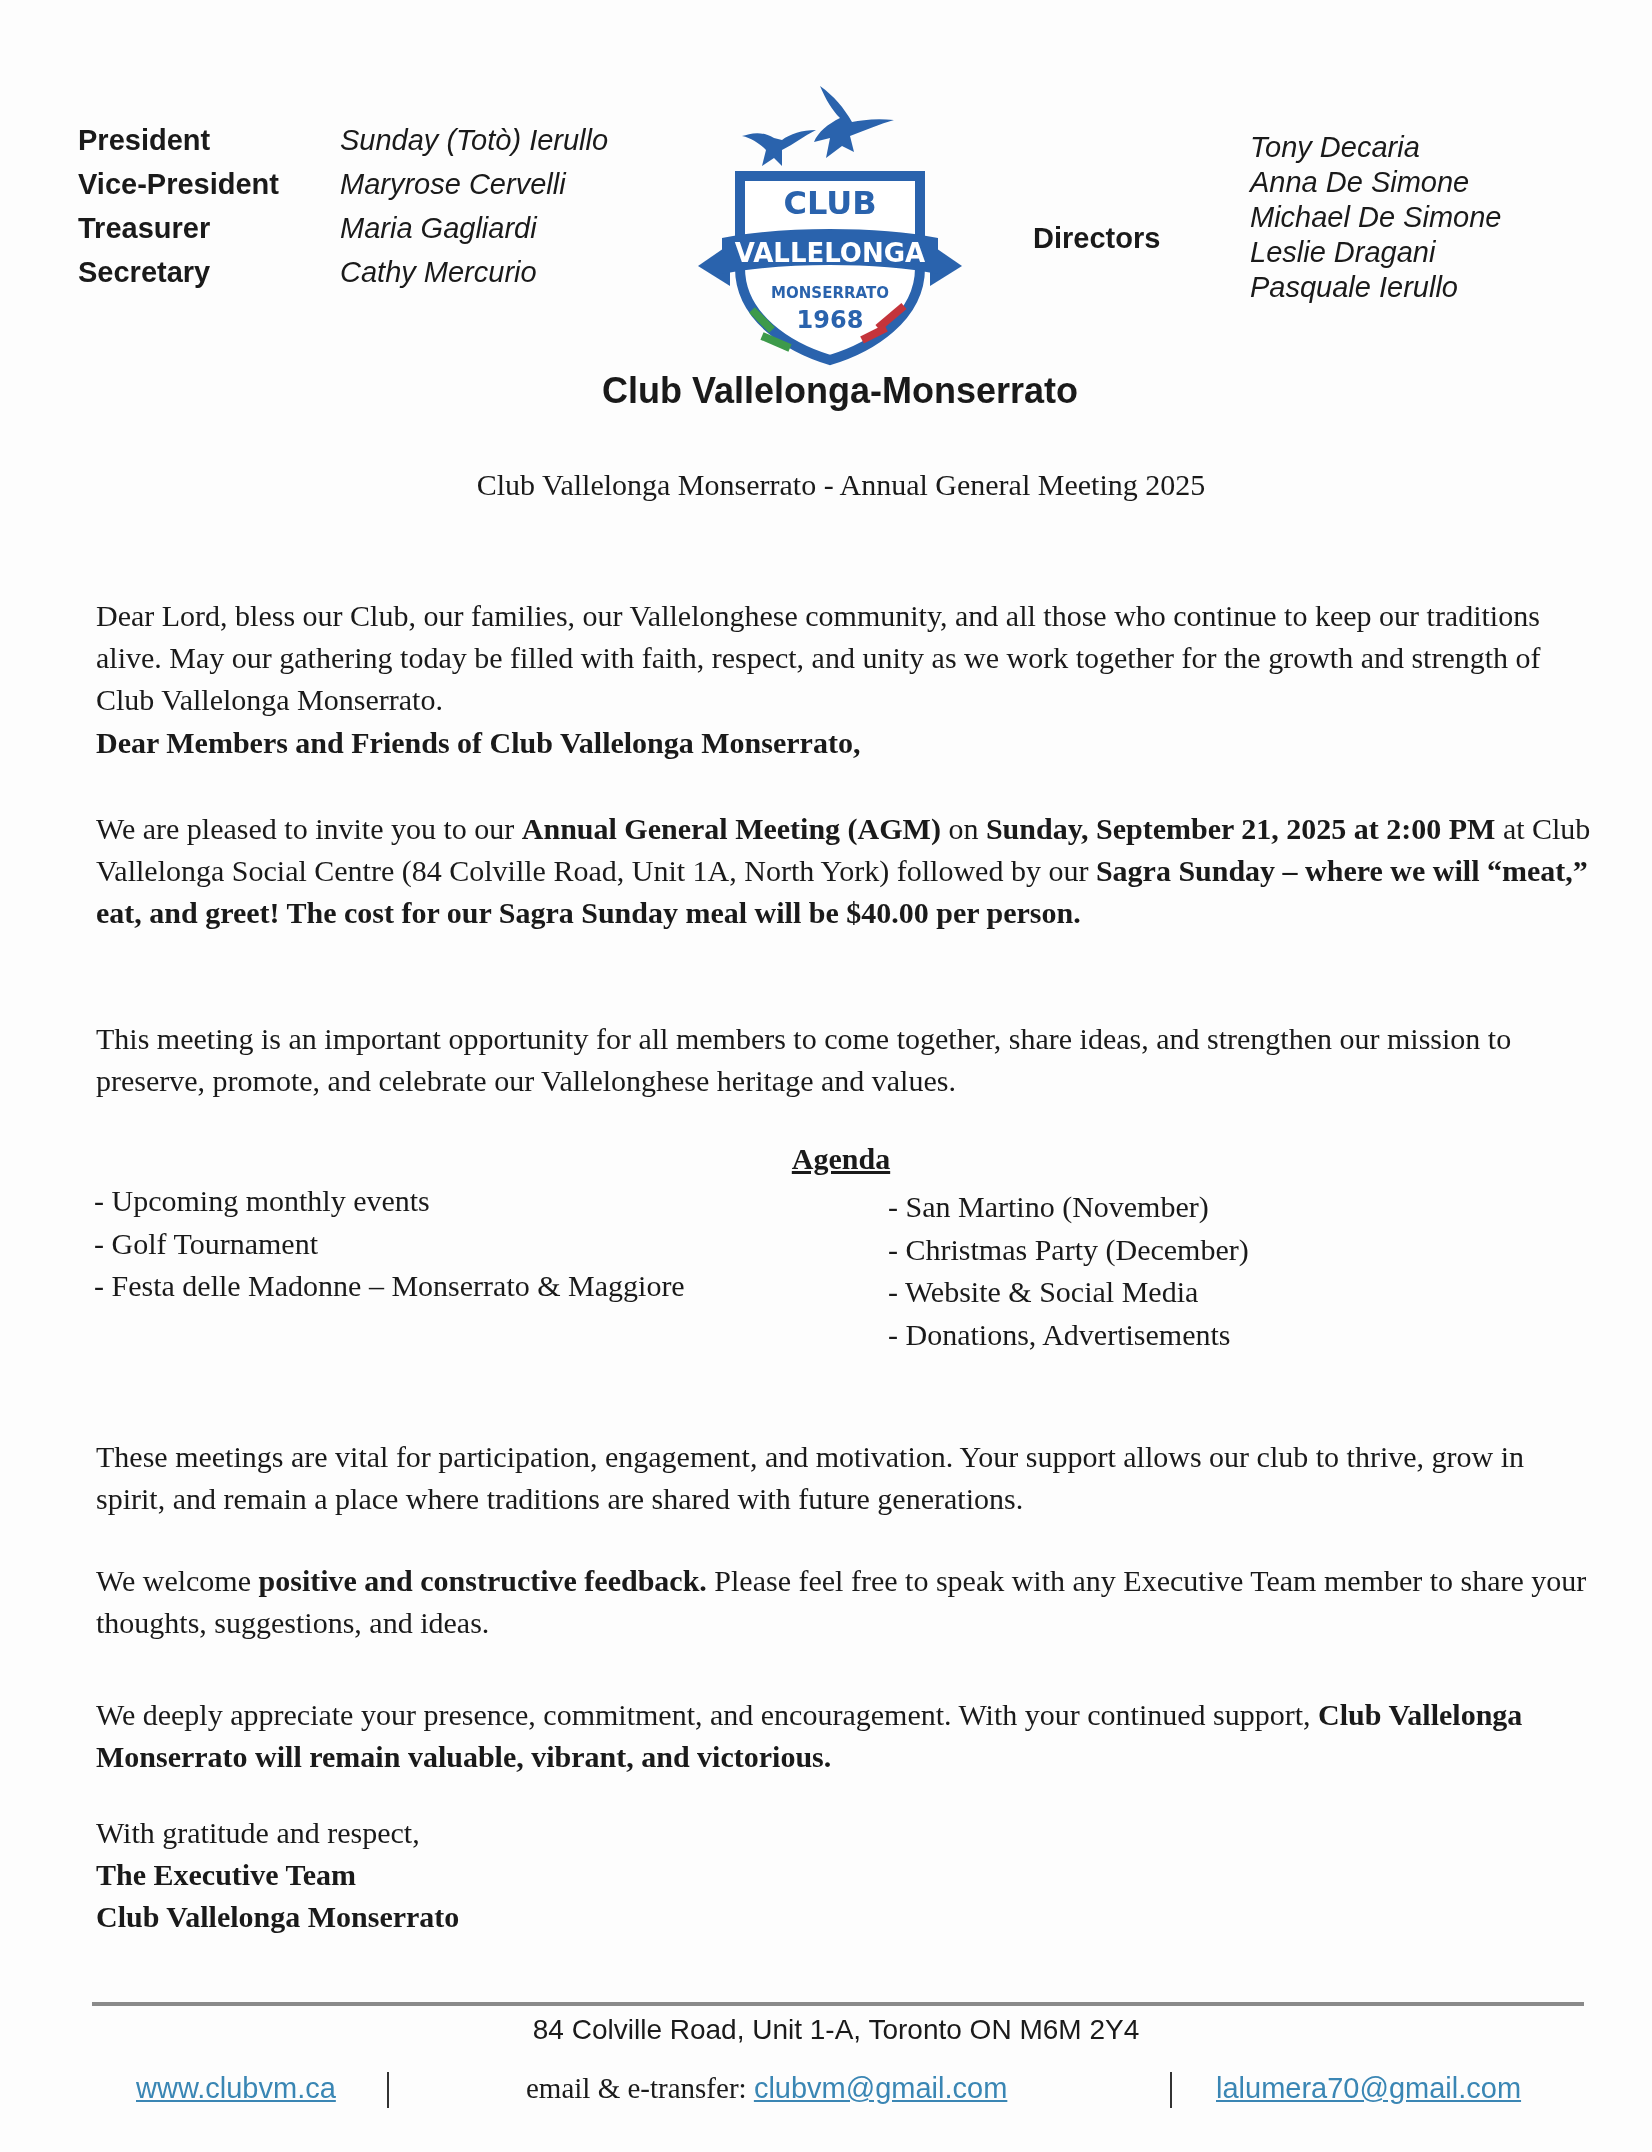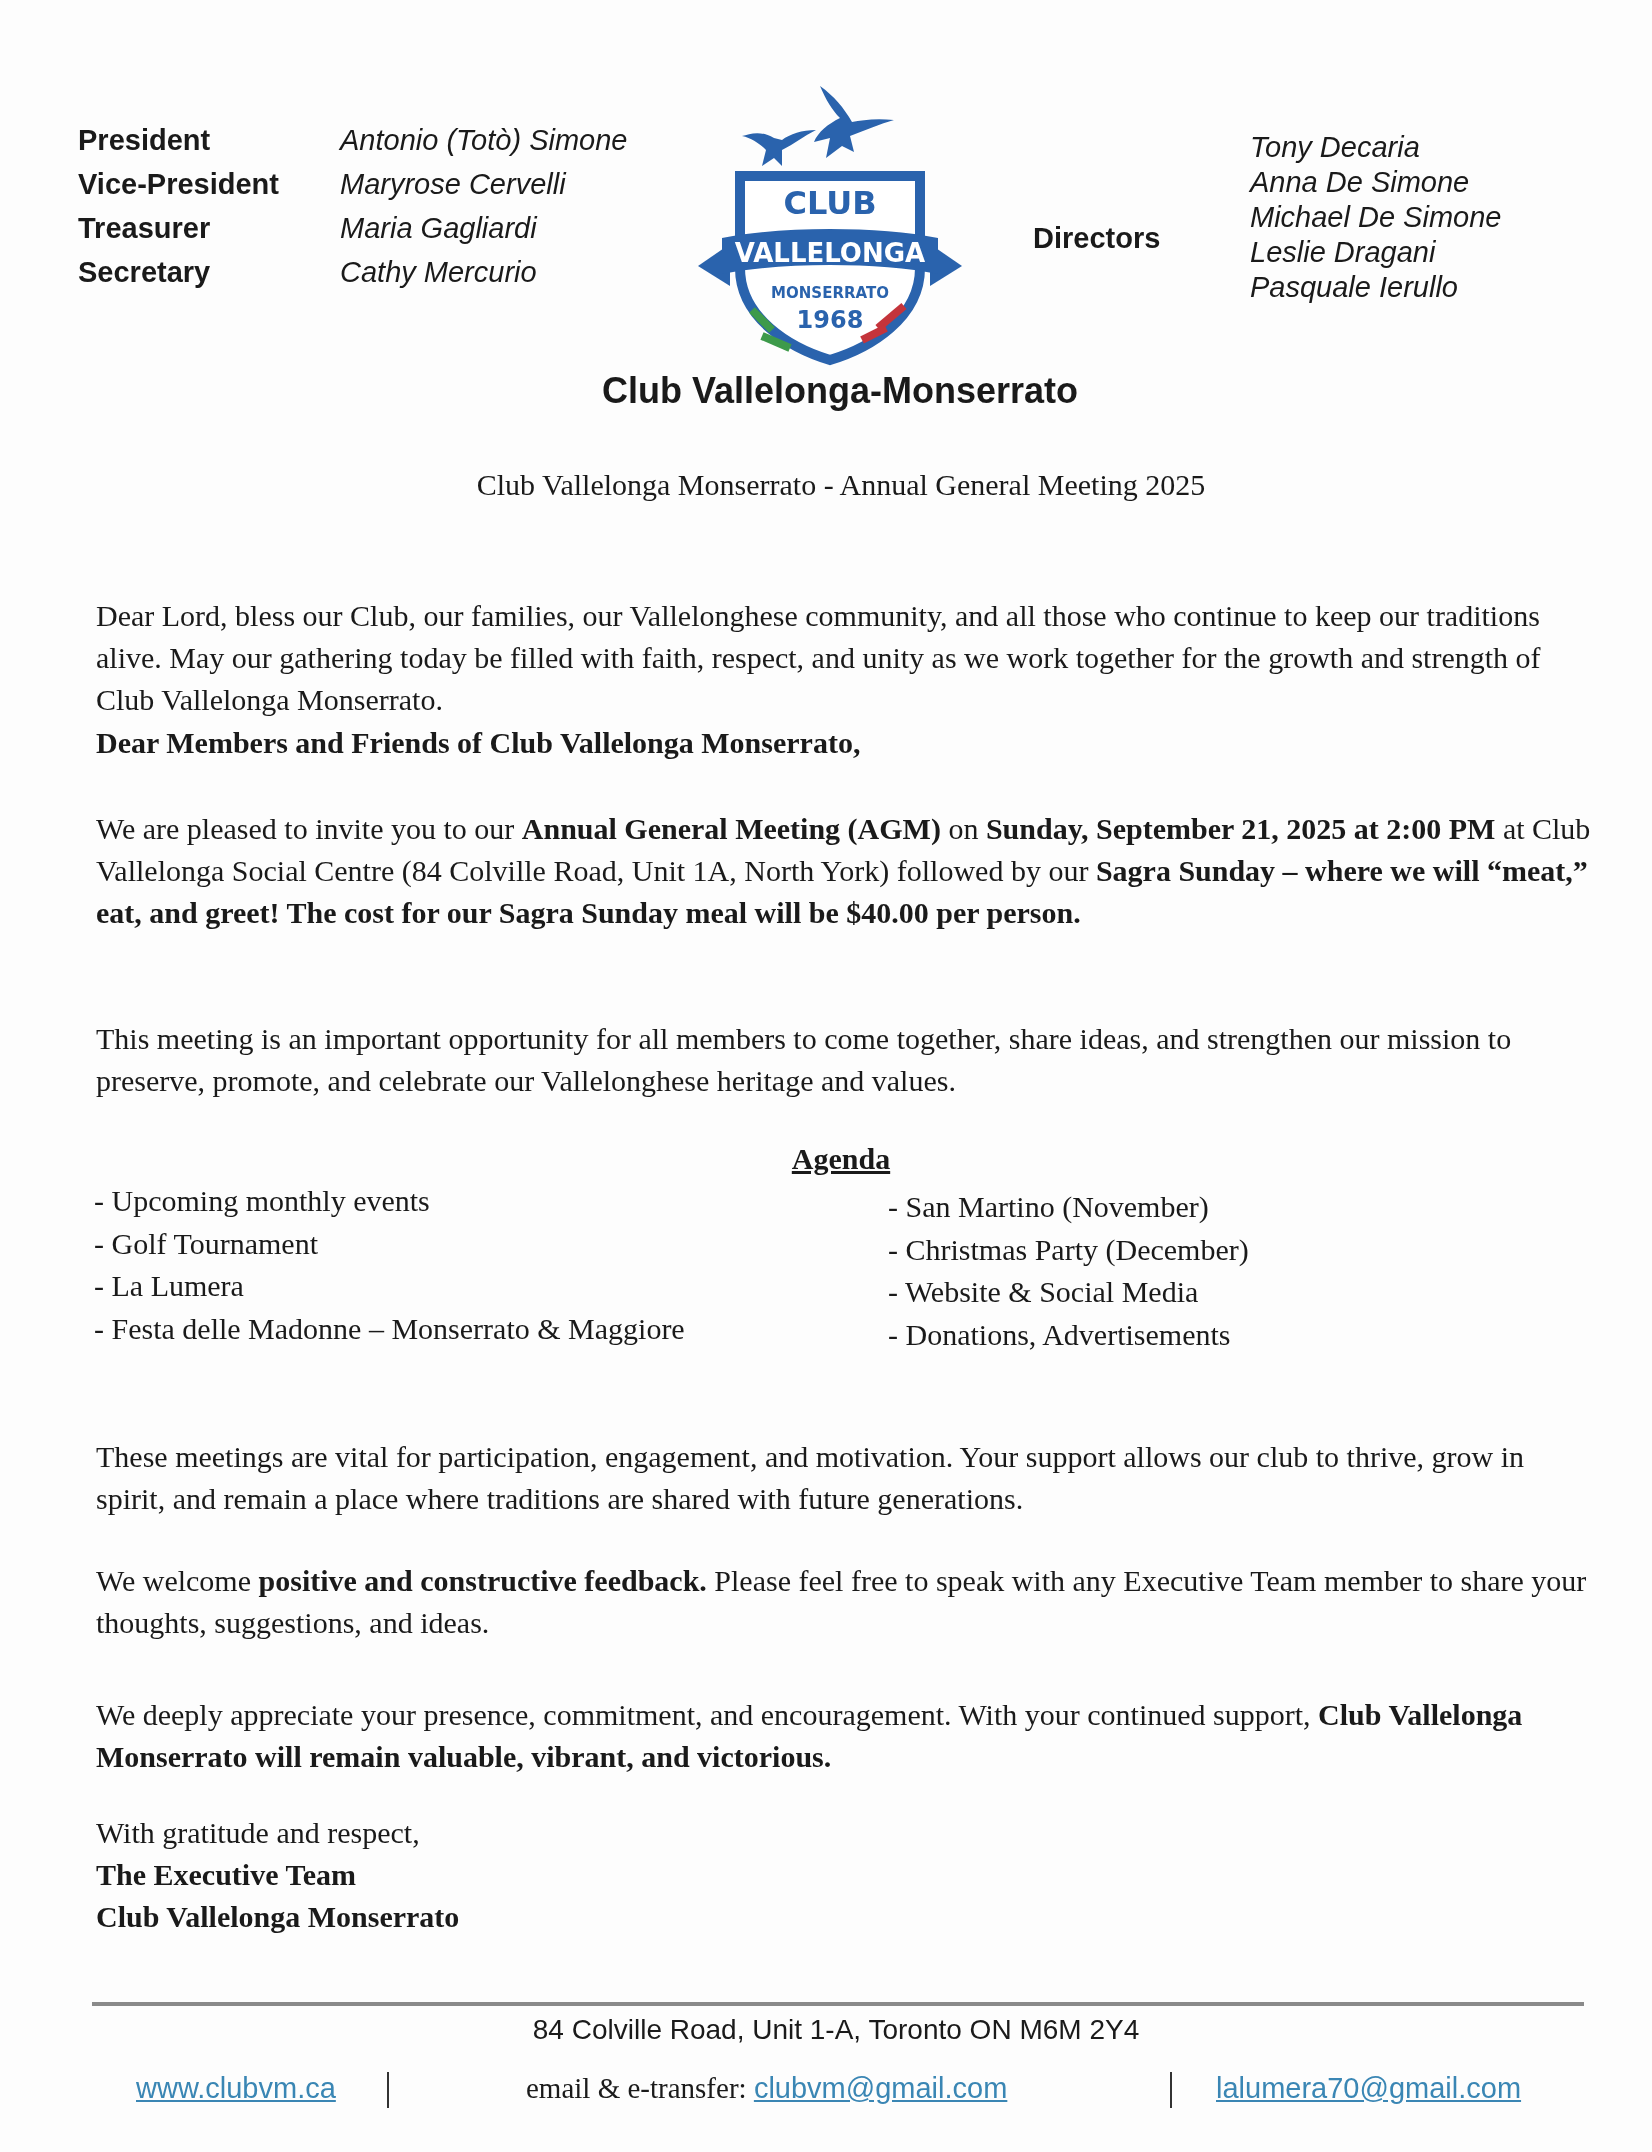--- a/index.html
+++ b/index.html
@@ -30,21 +30,21 @@
   .footer-links { top: 2072px; left: 0; width: 1652px; height: 40px; }
   .link { color: #3a86b4; text-decoration: underline; font-family: "Liberation Sans", sans-serif; font-size: 29px; }
   .sep { width: 2px; height: 36px; background: #333; }
 </style>
 </head>
 <body>
 
 <div class="abs officers">
   <div class="off-row">
     <span class="off-title">President</span>
-    <span class="off-name">Antonio (Totò) Simone</span>
+    <span class="off-name">Sunday (Totò) Ierullo</span>
   </div>
   <div class="off-row">
     <span class="off-title">Vice-President</span>
     <span class="off-name">Maryrose Cervelli</span>
   </div>
   <div class="off-row">
     <span class="off-title">Treasurer</span>
     <span class="off-name">Maria Gagliardi</span>
   </div>
   <div class="off-row">
@@ -94,21 +94,20 @@
 <div class="abs para" style="top:808px;">
   <span>We are pleased to invite you to our </span><b>Annual General Meeting (AGM)</b><span> on </span><b>Sunday, September 21, 2025 at 2:00 PM</b><span> at Club Vallelonga Social Centre (84 Colville Road, Unit 1A, North York) followed by our </span><b>Sagra Sunday – where we will “meat,” eat, and greet! The cost for our Sagra Sunday meal will be $40.00 per person.</b>
 </div>
 
 <div class="abs para" style="top:1018px;">This meeting is an important opportunity for all members to come together, share ideas, and strengthen our mission to preserve, promote, and celebrate our Vallelonghese heritage and values.</div>
 
 <div class="abs agenda-title">Agenda</div>
 <div class="abs agenda-col agenda-left">
   <div>- Upcoming monthly events</div>
   <div>- Golf Tournament</div>
-  <div>- La Lumera</div>
   <div>- Festa delle Madonne – Monserrato &amp; Maggiore</div>
 </div>
 <div class="abs agenda-col agenda-right">
   <div>- San Martino (November)</div>
   <div>- Christmas Party (December)</div>
   <div>- Website &amp; Social Media</div>
   <div>- Donations, Advertisements</div>
 </div>
 
 <div class="abs para" style="top:1436px;">These meetings are vital for participation, engagement, and motivation. Your support allows our club to thrive, grow in spirit, and remain a place where traditions are shared with future generations.</div>

